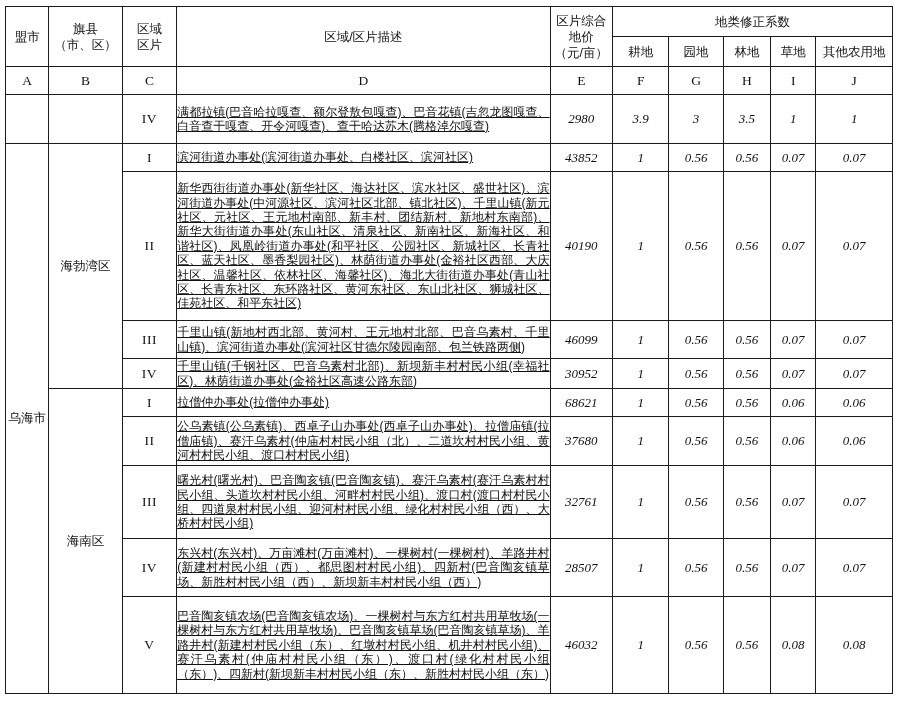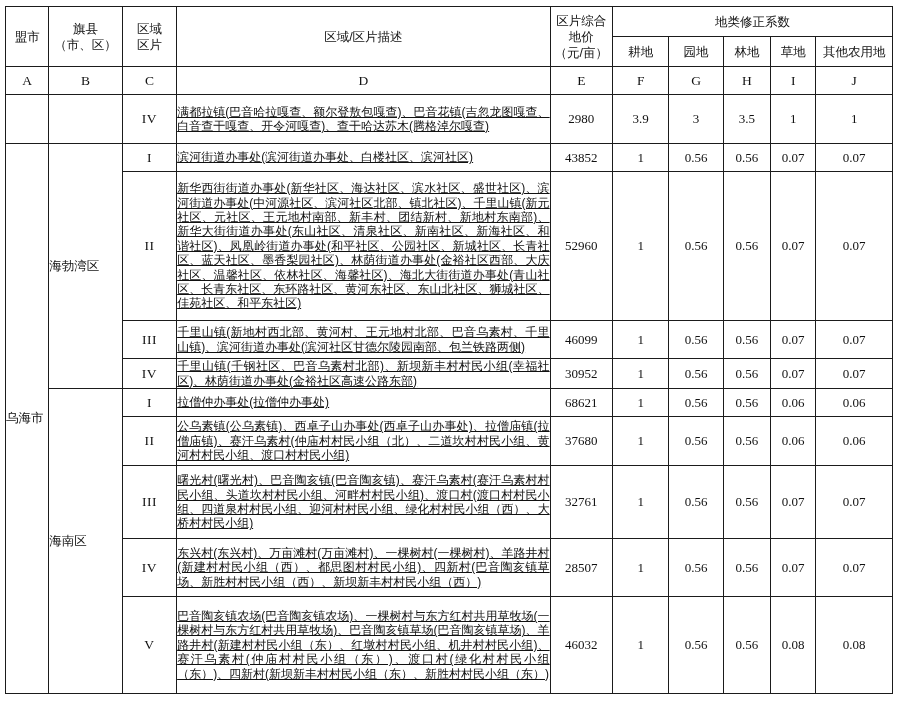--- a/index.html
+++ b/index.html
@@ -41,31 +41,32 @@
     font-family:"Liberation Serif",serif;
     font-size:13.5px;
     text-align:center;
     letter-spacing:.5px;
     border-radius:9px;
   }
   .num{
     font-family:"Liberation Serif",serif;
     font-size:13px;
     text-align:center;
+    font-style:italic;
   }
   .d{
     font-size:12px;
     line-height:14.4px;
     text-align:justify;
     padding:2px 4px;
     text-decoration:underline;
   }
   .cc{ 
     font-size:12.5px;
-    text-align:left;
+    text-align:center;
   }
 </style>
 </head>
 <body>
 
 <div class="page">
   <table class="tbl">
     <colgroup>
       <col style="width:43px">
         <col style="width:73px">
@@ -135,21 +136,21 @@
       <td class="num">1</td>
       <td class="num">0.56</td>
       <td class="num">0.56</td>
       <td class="num">0.07</td>
       <td class="num">0.07</td>
     </tr>
 
     <tr style="height:149px">
       <td class="zone">II</td>
       <td class="d">新华西街街道办事处(新华社区、海达社区、滨水社区、盛世社区)、滨河街道办事处(中河源社区、滨河社区北部、镇北社区)、千里山镇(新元社区、元社区、王元地村南部、新丰村、团结新村、新地村东南部)、新华大街街道办事处(东山社区、清泉社区、新南社区、新海社区、和谐社区)、凤凰岭街道办事处(和平社区、公园社区、新城社区、长青社区、蓝天社区、墨香梨园社区)、林荫街道办事处(金裕社区西部、大庆社区、温馨社区、依林社区、海馨社区)、海北大街街道办事处(青山社区、长青东社区、东环路社区、黄河东社区、东山北社区、狮城社区、佳苑社区、和平东社区)</td>
-      <td class="num">52960</td>
+      <td class="num">40190</td>
       <td class="num">1</td>
       <td class="num">0.56</td>
       <td class="num">0.56</td>
       <td class="num">0.07</td>
       <td class="num">0.07</td>
     </tr>
 
     <tr style="height:38px">
       <td class="zone">III</td>
       <td class="d">千里山镇(新地村西北部、黄河村、王元地村北部、巴音乌素村、千里山镇)、滨河街道办事处(滨河社区甘德尔陵园南部、包兰铁路两侧)</td>

